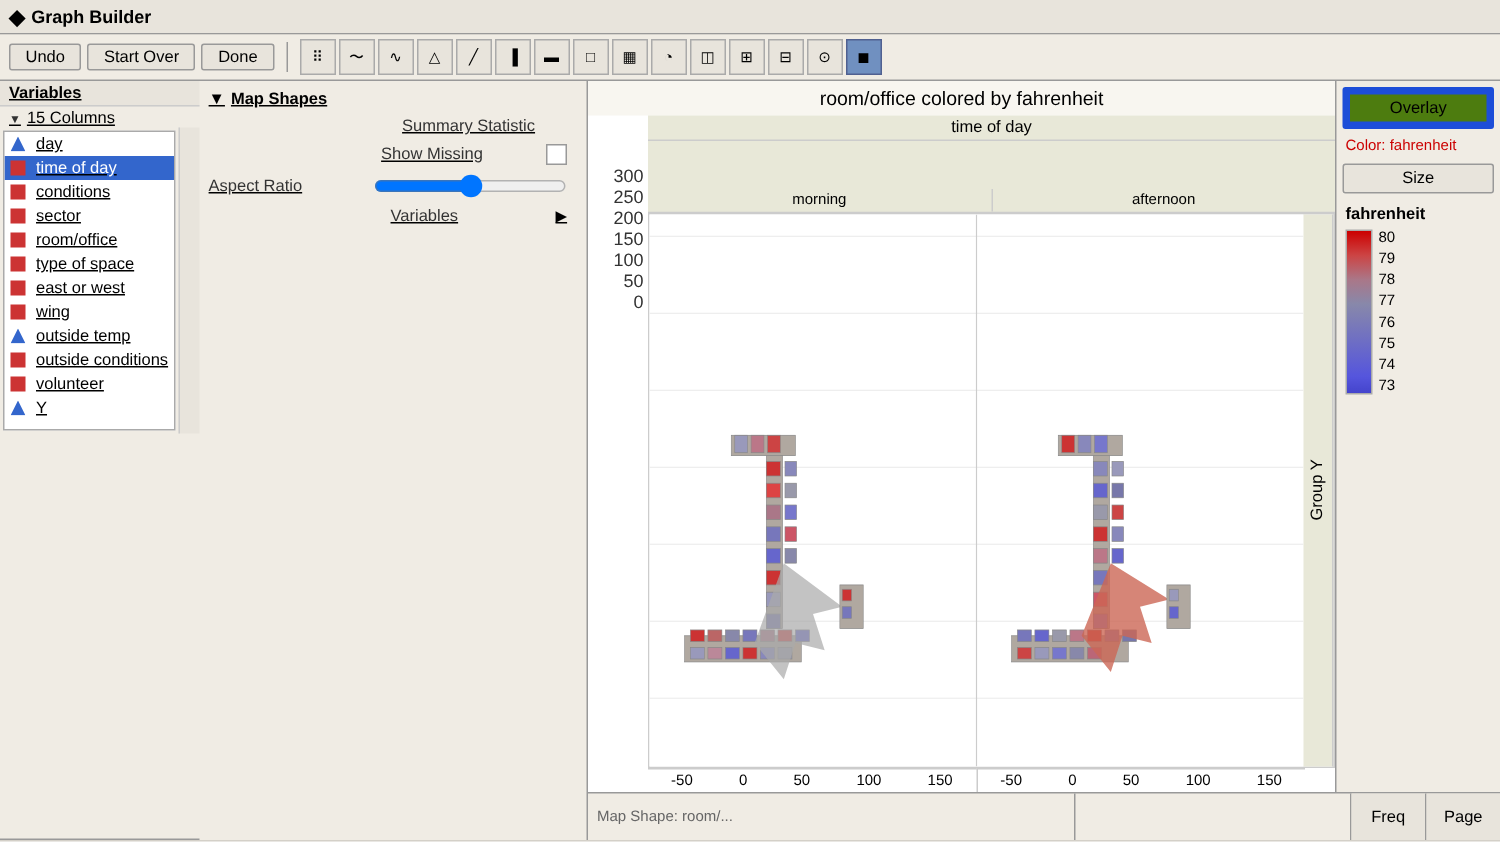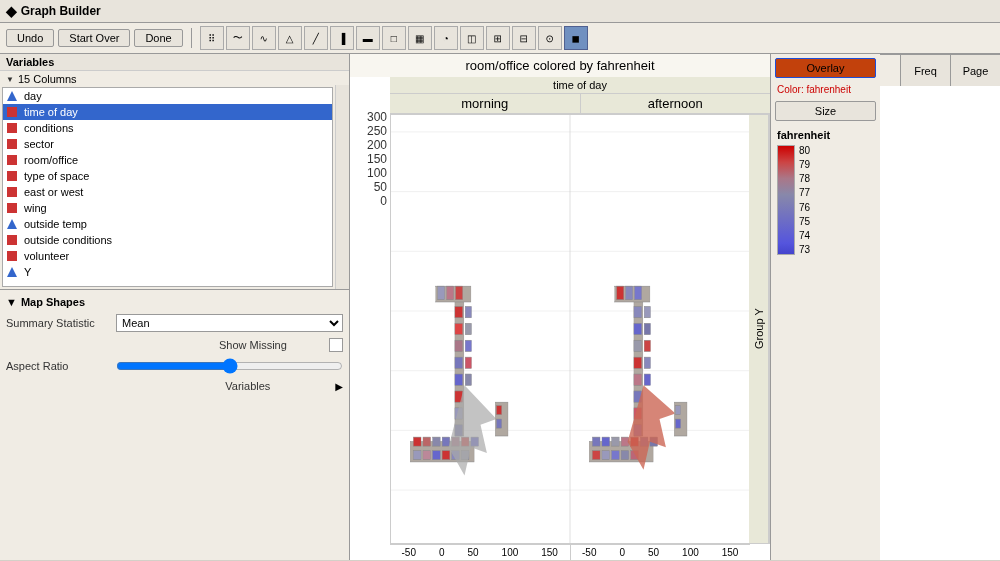--- a/index.html
+++ b/index.html
@@ -13,21 +13,21 @@
     .toolbar-btn { background: #e8e4dc; border: 1px solid #999; padding: 2px 10px; cursor: pointer; font-size: 11px; border-radius: 2px; }
     .toolbar-sep { width: 1px; background: #999; height: 20px; margin: 0 4px; }
     .toolbar-icons { display: flex; gap: 2px; }
     .toolbar-icon-btn { width: 24px; height: 24px; background: #e8e4dc; border: 1px solid #aaa; display: flex; align-items: center; justify-content: center; cursor: pointer; font-size: 10px; }
     .toolbar-icon-btn.active { background: #7090c0; border-color: #506090; }
     
     
     .main-layout { display: flex; height: calc(561px - 55px); }
     
     
-    .left-panel { width: 350px; background: #f0ece4; border-right: 1px solid #999; display: flex; flex-direction: column; }
+    .left-panel { width: 392px; background: #f0ece4; border-right: 1px solid #999; display: flex; flex-direction: row; text-decoration: underline; }
     
     
     .variables-section { border-bottom: 1px solid #999; }
     .section-header { background: #e8e4dc; padding: 2px 6px; font-weight: bold; font-size: 11px; border-bottom: 1px solid #ccc; }
     .columns-header { padding: 2px 6px 0 6px; font-size: 11px; display: flex; align-items: center; gap: 4px; }
     .triangle-icon { font-size: 8px; color: #333; }
     
     
     .var-list { height: 200px; overflow-y: scroll; background: white; margin: 2px; border: 1px solid #aaa; }
     .var-item { padding: 2px 4px; display: flex; align-items: center; gap: 7px; cursor: pointer; font-size: 11px; }
@@ -40,36 +40,36 @@
     .map-shapes-header { font-weight: bold; font-size: 11px; margin-bottom: 6px; display: flex; align-items: center; gap: 4px; }
     .map-shapes-row { display: flex; align-items: center; margin-bottom: 6px; font-size: 11px; justify-content: flex-end; }
     .map-shapes-label { width: 110px; color: #333; }
     .map-shapes-select { flex: 1; font-size: 11px; padding: 1px; border: 1px solid #999; background: white; }
     .checkbox { width: 14px; height: 14px; border: 1px solid #999; background: white; display: inline-block; }
     .slider-container { display: flex; align-items: center; flex: 1; }
     .slider { width: 100%; }
     .arrow-icon { font-size: 10px; }
     
     
-    .right-panel { flex: 1; display: flex; flex-direction: row; background: white; }
+    .right-panel { flex: 1; display: flex; flex-direction: column; background: white; }
     .chart-main { flex: 1; display: flex; flex-direction: column; position: relative; }
     .chart-title { text-align: center; font-size: 13px; font-weight: normal; padding: 4px; background: #f8f6f0; }
     .y-axis { width: 40px; display: flex; flex-direction: column; justify-content: space-between; align-items: flex-end; padding: 5px 3px; font-size: 12px; color: #333; }
     
     .chart-plots { flex: 1; display: flex; border: 1px solid #ccc; position: relative; background: white; }
     .plot-label-row { display: flex; background: #e8e8d8; }
-    .plot-label { flex: 1; text-align: center; font-size: 13px; padding: 2px; border-right: 1px solid #ccc; }
+    .plot-label { flex: 1; text-align: center; font-size: 10px; padding: 2px; border-right: 1px solid #ccc; margin-top: 32px; }
     .plot-label:last-child { border-right: none; }
     
     
     .group-y-label { writing-mode: vertical-rl; text-orientation: mixed; transform: rotate(180deg); font-size: 11px; display: flex; align-items: center; justify-content: center; padding: 5px 2px; background: #e8e8d8; border-left: 1px solid #ccc; width: 20px; }
     
     
     .right-sidebar { width: 110px; background: #f0ece4; border-left: 1px solid #999; display: flex; flex-direction: column; }
-    .sidebar-overlay-btn { background: #c2410c; border: 1px solid #1d4ed8; margin: 4px; padding: 3px 6px; text-align: center; cursor: pointer; font-size: 11px; border-radius: 2px; }
+    .sidebar-overlay-btn { background: #4d7c0f; border: 5px solid #1d4ed8; margin: 4px; padding: 3px 6px; text-align: center; cursor: pointer; font-size: 11px; border-radius: 2px; }
     .sidebar-color-label { font-size: 10px; padding: 2px 6px; color: #c00; font-weight: normal; }
     .sidebar-size-btn { background: #e8e4dc; border: 1px solid #999; margin: 4px; padding: 3px 6px; text-align: center; cursor: pointer; font-size: 11px; border-radius: 2px; }
     .sidebar-legend { padding: 4px 6px; }
     .legend-title { font-size: 11px; font-weight: bold; margin-bottom: 4px; }
     
     
     .bottom-bar { display: flex; align-items: stretch; border-top: 1px solid #999; background: #f0ece4; height: 32px; }
     .bottom-left { width: 325px; border-right: 1px solid #999; display: flex; align-items: center; padding: 0 6px; font-size: 10px; color: #666; }
     .bottom-chart { flex: 1; display: flex; align-items: center; justify-content: space-around; padding: 0 10px; font-size: 10px; }
     .bottom-right { width: 100px; display: flex; border-left: 1px solid #999; }
@@ -181,23 +181,20 @@
       </div>
     </div>
 
     <div class="map-shapes-section">
       <div class="map-shapes-header">
         <span>▼</span>
         <span>Map Shapes</span>
       </div>
       <div class="map-shapes-row">
         <span class="map-shapes-label">Summary Statistic</span>
-        <select class="map-shapes-select">
-          <option>Mean</option>
-        </select>
       </div>
       <div class="map-shapes-row">
         <span class="map-shapes-label">Show Missing</span>
         <div class="checkbox"></div>
       </div>
       <div class="map-shapes-row">
         <span class="map-shapes-label">Aspect Ratio</span>
         <div class="slider-container">
           <input type="range" class="slider" value="50" min="0" max="100" style="">
         </div>
@@ -383,20 +380,24 @@
               <span>75</span>
               <span>74</span>
               <span>73</span>
             </div>
           </div>
         </div>
       </div>
     </div>
 
     <div class="bottom-bar">
+      <div class="bottom-left">
+        <span>Map Shape:</span>&nbsp;
+        <span>room/...</span>
+      </div>
       <div class="bottom-chart">
       </div>
       <div class="bottom-right">
         <div class="bottom-btn">Freq</div>
         <div class="bottom-btn">Page</div>
       </div>
     </div>
   </div>
 
 </div>

